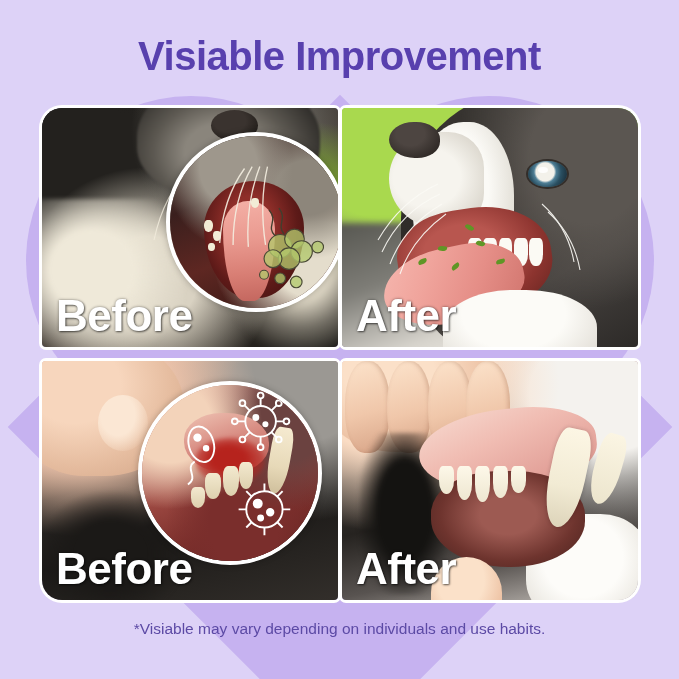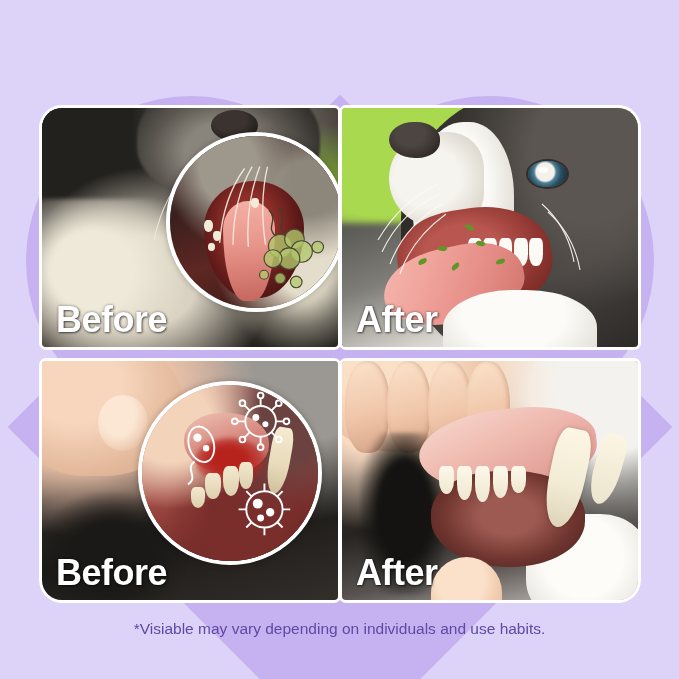--- a/index.html
+++ b/index.html
@@ -74,21 +74,21 @@
   .panel.tr { border-top-right-radius: 20px; }
   .panel.bl { border-bottom-left-radius: 20px; }
   .panel.br { border-bottom-right-radius: 20px; }
 
   .photo { position: absolute; inset: 0; overflow: hidden; }
 
   
   .corner-label {
     position: absolute;
     left: 14px; bottom: 6px;
-    font-size: 36px;
+    font-size: 44px;
     font-weight: bold;
     color: #FFFFFF;
     letter-spacing: -0.5px;
     text-shadow: 0 0 3px rgba(0,0,0,.45), 1px 1px 2px rgba(0,0,0,.5);
     z-index: 20;
   }
 
   
   .magnifier {
     position: absolute;
@@ -416,20 +416,21 @@
 <body>
 
 <div id="stage">
 
   <div id="heart-shape">
     <div class="lobe left"></div>
     <div class="lobe right"></div>
     <div class="tip"></div>
   </div>
 
+  <div id="title">Visiable Improvement</div>
 
   <div id="grid">
 
     <div class="panel tl">
       <div class="photo">
         <div class="p1-bg"></div>
         <div class="p1-fur-a"></div>
         <div class="p1-fur-b"></div>
         <div class="p1-head"></div>
         <div class="p1-nose"></div>

